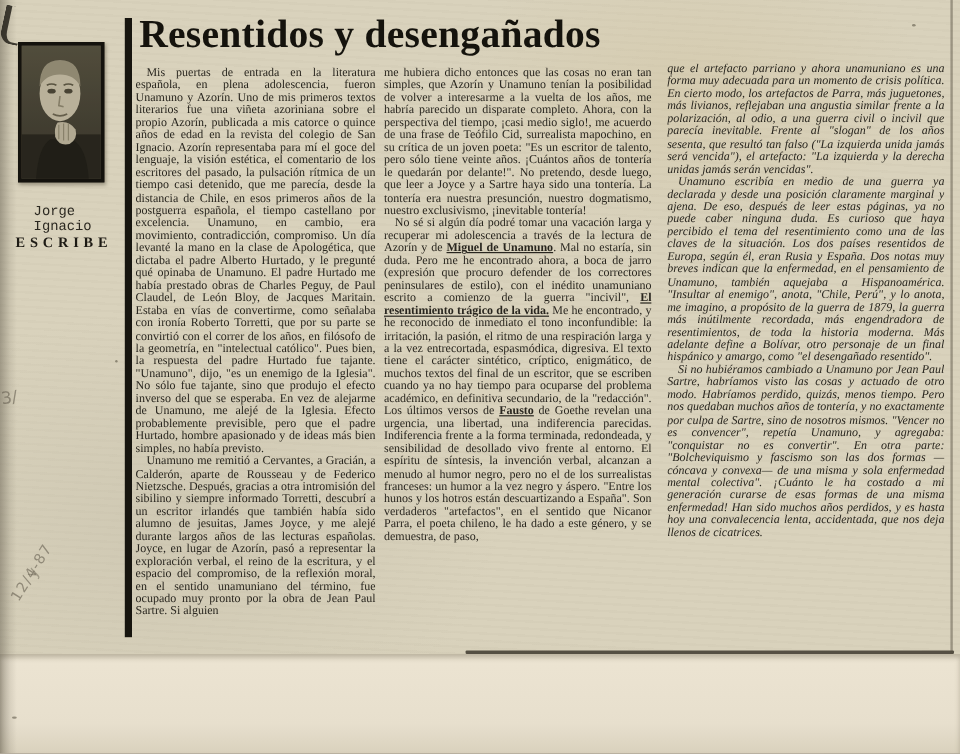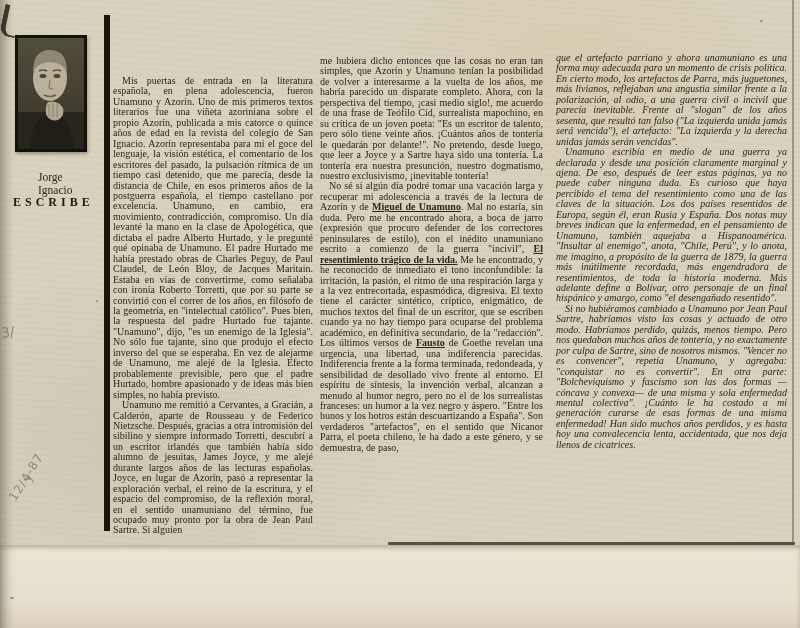--- a/index.html
+++ b/index.html
@@ -41,37 +41,37 @@
   .photo-frame{
     position:absolute;left:15px;top:35px;width:66px;height:111px;
     border:3px solid #14120d;background:#4a4539;box-shadow:1px 2px 3px rgba(60,55,40,.4);
   }
   .photo-frame svg{display:block;width:100%;height:100%;}
   .escribe{
     position:absolute;left:13px;top:150px;width:90px;
     font-size:12px;font-weight:bold;letter-spacing:4px;color:#1d1a14;margin-top:45px;
   }
   .author{
-    position:absolute;left:38px;top:171px;
-    font-size:11.5px;line-height:12.5px;color:#2b2820;
+    position:absolute;left:28px;top:171px;
+    font-size:11.5px;line-height:12.5px;color:#2b2820;font-family:Liberation Mono, monospace;
   }
   
   .vbar{position:absolute;left:104px;top:15px;width:6px;height:516px;background:#17150f;}
   .headline{
     position:absolute;left:116px;top:11px;margin:0;
     font-size:33px;font-weight:bold;letter-spacing:.2px;color:#15130d;
     font-family:"Liberation Serif", serif;white-space:nowrap;
   }
   
   .col{
     position:absolute;top:56px;height:492px;overflow:hidden;
     font-size:10px;line-height:10.45px;text-align:justify;
     color:#29261f;
   }
-  .col1{left:113px;width:200px;margin-top:20px;}
+  .col1{left:113px;width:200px;}
   .col2{left:320px;width:223px;}
   .col3{left:556px;width:231px;top:53px;font-style:italic;}
   .col p{margin:0;}
   .col p.indent{text-indent:9px;}
   .col b{font-weight:bold;text-decoration:underline;}
   
   .pencil{position:absolute;color:rgba(104,97,82,.62);font-family:"DejaVu Sans",sans-serif;}
   .pencil-a{left:1px;top:324px;font-size:14px;transform:rotate(-8deg);}
   .pencil-b{left:6px;top:496px;font-size:12px;transform:rotate(-58deg);transform-origin:left top;letter-spacing:1px;}
   .pencil-c{left:24px;top:470px;font-size:13px;transform:rotate(-65deg);color:rgba(110,104,88,.5);}
@@ -113,20 +113,21 @@
     </svg>
   </div>
 
   <div class="escribe">ESCRIBE</div>
   <div class="author">
     <div>Jorge</div>
     <div>Ignacio</div>
   </div>
 
   <div class="vbar"></div>
+  <h1 class="headline">Resentidos y desengañados</h1>
 
   <div class="col col1">
       <p class="indent"><span>Mis puertas de entrada en la literatura española, en plena adolescencia, fueron Unamuno y Azorín. Uno de mis primeros textos literarios fue una viñeta azoriniana sobre el propio Azorín, publicada a mis catorce o quince años de edad en la revista del colegio de San Ignacio. Azorín representaba para mí el goce del lenguaje, la visión estética, el comentario de los escritores del pasado, la pulsación rítmica de un tiempo casi detenido, que me parecía, desde la distancia de Chile, en esos primeros años de la postguerra española, el tiempo castellano por excelencia. Unamuno, en cambio, era movimiento, contradicción, compromiso. Un día levanté la mano en la clase de Apologética, que dictaba el padre Alberto Hurtado, y le pregunté qué opinaba de Unamuno. El padre Hurtado me había prestado obras de Charles Peguy, de Paul Claudel, de León Bloy, de Jacques Maritain. Estaba en vías de convertirme, como señalaba con ironía Roberto Torretti, que por su parte se convirtió con el correr de los años, en filósofo de la geometría, en "intelectual católico". Pues bien, la respuesta del padre Hurtado fue tajante. "Unamuno", dijo, "es un enemigo de la Iglesia". No sólo fue tajante, sino que produjo el efecto inverso del que se esperaba. En vez de alejarme de Unamuno, me alejé de la Iglesia. Efecto probablemente previsible, pero que el padre Hurtado, hombre apasionado y de ideas más bien simples, no había previsto.</span></p>
       <p class="indent"><span>Unamuno me remitió a Cervantes, a Gracián, a Calderón, aparte de Rousseau y de Federico Nietzsche. Después, gracias a otra intromisión del sibilino y siempre informado Torretti, descubrí a un escritor irlandés que también había sido alumno de jesuitas, James Joyce, y me alejé durante largos años de las lecturas españolas. Joyce, en lugar de Azorín, pasó a representar la exploración verbal, el reino de la escritura, y el espacio del compromiso, de la reflexión moral, en el sentido unamuniano del término, fue ocupado muy pronto por la obra de Jean Paul Sartre. Si alguien</span></p>
     </div>
   <div class="col col2">
       <p class=""><span>me hubiera dicho entonces que las cosas no eran tan simples, que Azorín y Unamuno tenían la posibilidad de volver a interesarme a la vuelta de los años, me habría parecido un disparate completo. Ahora, con la perspectiva del tiempo, ¡casi medio siglo!, me acuerdo de una frase de Teófilo Cid, surrealista mapochino, en su crítica de un joven poeta: "Es un escritor de talento, pero sólo tiene veinte años. ¡Cuántos años de tontería le quedarán por delante!". No pretendo, desde luego, que leer a Joyce y a Sartre haya sido una tontería. La tontería era nuestra presunción, nuestro dogmatismo, nuestro exclusivismo, ¡inevitable tontería!</span></p>
       <p class="indent"><span>No sé si algún día podré tomar una vacación larga y recuperar mi adolescencia a través de la lectura de Azorín y de </span><b>Miguel de Unamuno</b><span>. Mal no estaría, sin duda. Pero me he encontrado ahora, a boca de jarro (expresión que procuro defender de los correctores peninsulares de estilo), con el inédito unamuniano escrito a comienzo de la guerra "incivil", </span><b>El resentimiento trágico de la vida.</b><span> Me he encontrado, y he reconocido de inmediato el tono inconfundible: la irritación, la pasión, el ritmo de una respiración larga y a la vez entrecortada, espasmódica, digresiva. El texto tiene el carácter sintético, críptico, enigmático, de muchos textos del final de un escritor, que se escriben cuando ya no hay tiempo para ocuparse del problema académico, en definitiva secundario, de la "redacción". Los últimos versos de </span><b>Fausto</b><span> de Goethe revelan una urgencia, una libertad, una indiferencia parecidas. Indiferencia frente a la forma terminada, redondeada, y sensibilidad de desollado vivo frente al entorno. El espíritu de síntesis, la invención verbal, alcanzan a menudo al humor negro, pero no el de los surrealistas franceses: un humor a la vez negro y áspero. "Entre los hunos y los hotros están descuartizando a España". Son verdaderos "artefactos", en el sentido que Nicanor Parra, el poeta chileno, le ha dado a este género, y se demuestra, de paso,</span></p>
     </div>
   <div class="col col3">

